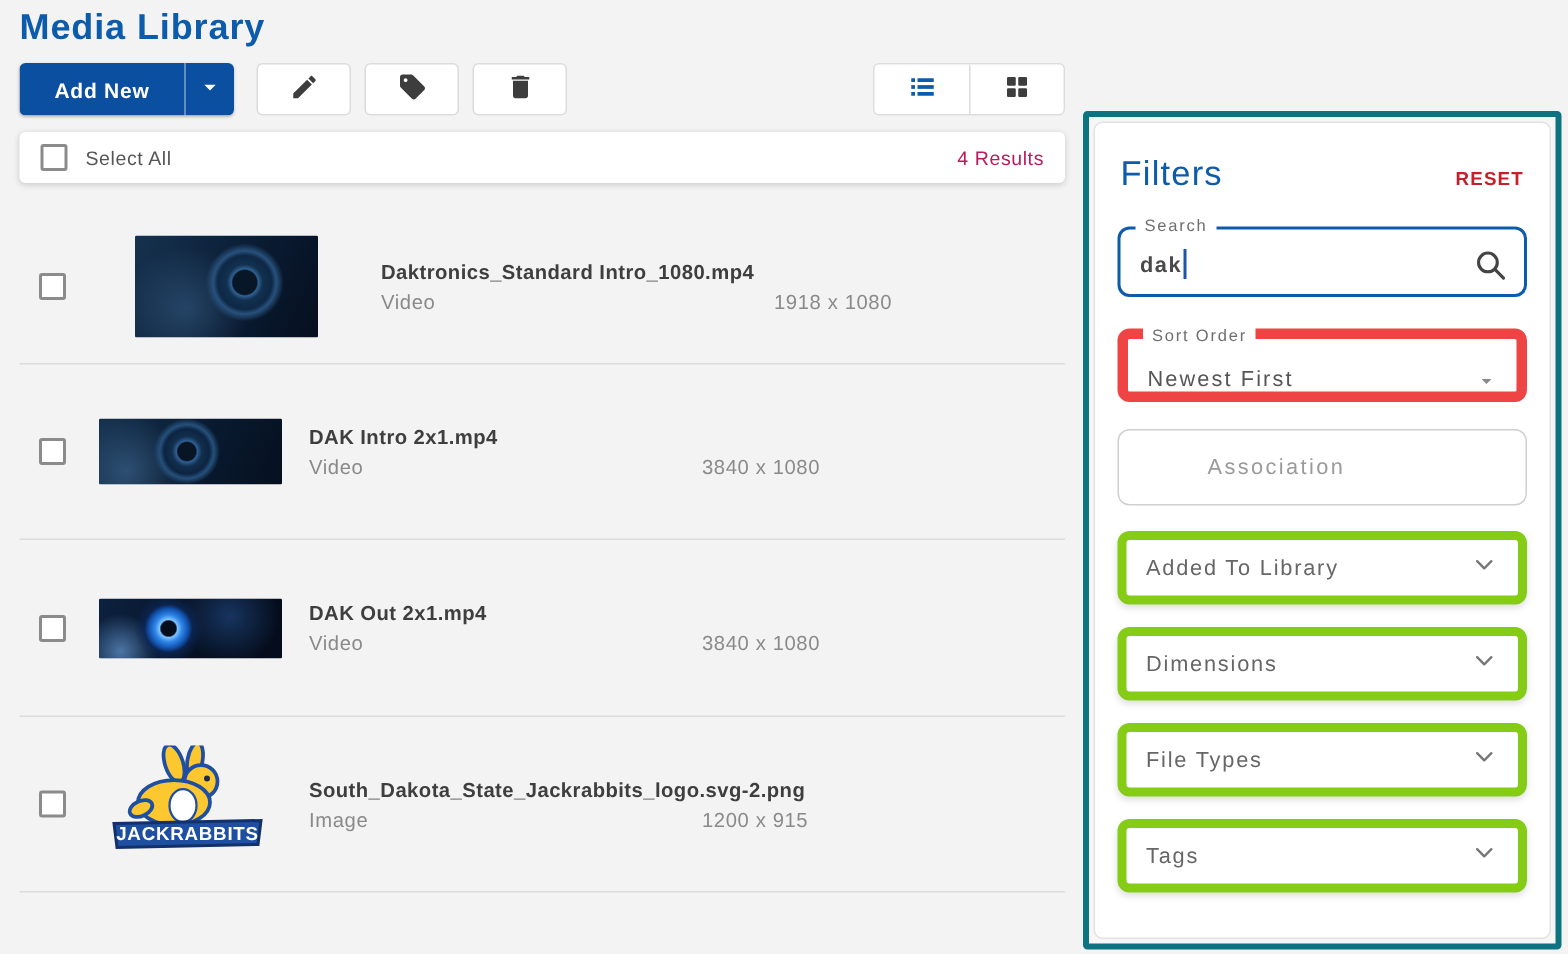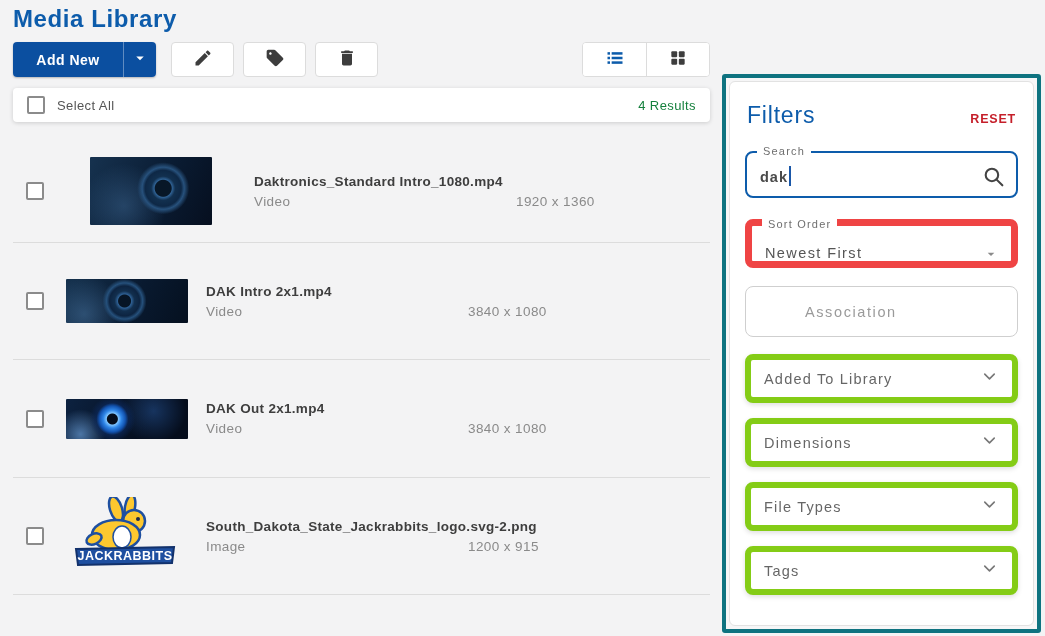--- a/index.html
+++ b/index.html
@@ -44,21 +44,21 @@
   
   .select-bar {
     height:34px; background:#fff; border-radius:4px; display:flex; align-items:center;
     padding:0 14px; box-shadow:0 1px 4px rgba(0,0,0,.16); position:relative; z-index:1;
   }
   .checkbox {
     width:18px; height:18px; border:2px solid #8b8b8b; border-radius:2px; background:#fff;
     flex:none; cursor:pointer;
   }
   .select-label { margin-left:12px; font-size:13px; color:#555; }
-  .results-count { margin-left:auto; font-size:13px; color:#15803d; }
+  .results-count { margin-left:auto; font-size:13px; color:#be185d; }
 
   
   .media-list { margin-top:18px; }
   .media-row { display:flex; align-items:center; height:117px; border-bottom:1px solid #dcdcdc; cursor:pointer; }
   .media-row.first { height:103px;gap:24px; }
   .media-row.second { height:118px; }
   .row-check { margin-left:13px; }
   .thumb-wrap { width:142px; margin-left:12px; display:flex; justify-content:center; align-items:flex-end; flex:none; }
   .thumb { border-radius:1px; }
   .thumb.t1 {
@@ -209,21 +209,21 @@
     <div class="media-list">
 
       <div class="media-row first">
         <span class="checkbox row-check"></span>
         <div class="thumb-wrap">
           <div class="thumb t1"></div>
         </div>
         <div class="info">
           <span class="file-name">Daktronics_Standard Intro_1080.mp4</span>
           <span class="file-type">Video</span>
-          <span class="file-dims">1920 x 1360</span>
+          <span class="file-dims">1918 x 1080</span>
         </div>
       </div>
 
       <div class="media-row">
         <span class="checkbox row-check"></span>
         <div class="thumb-wrap">
           <div class="thumb t2"></div>
         </div>
         <div class="info">
           <span class="file-name">DAK Intro 2x1.mp4</span>

